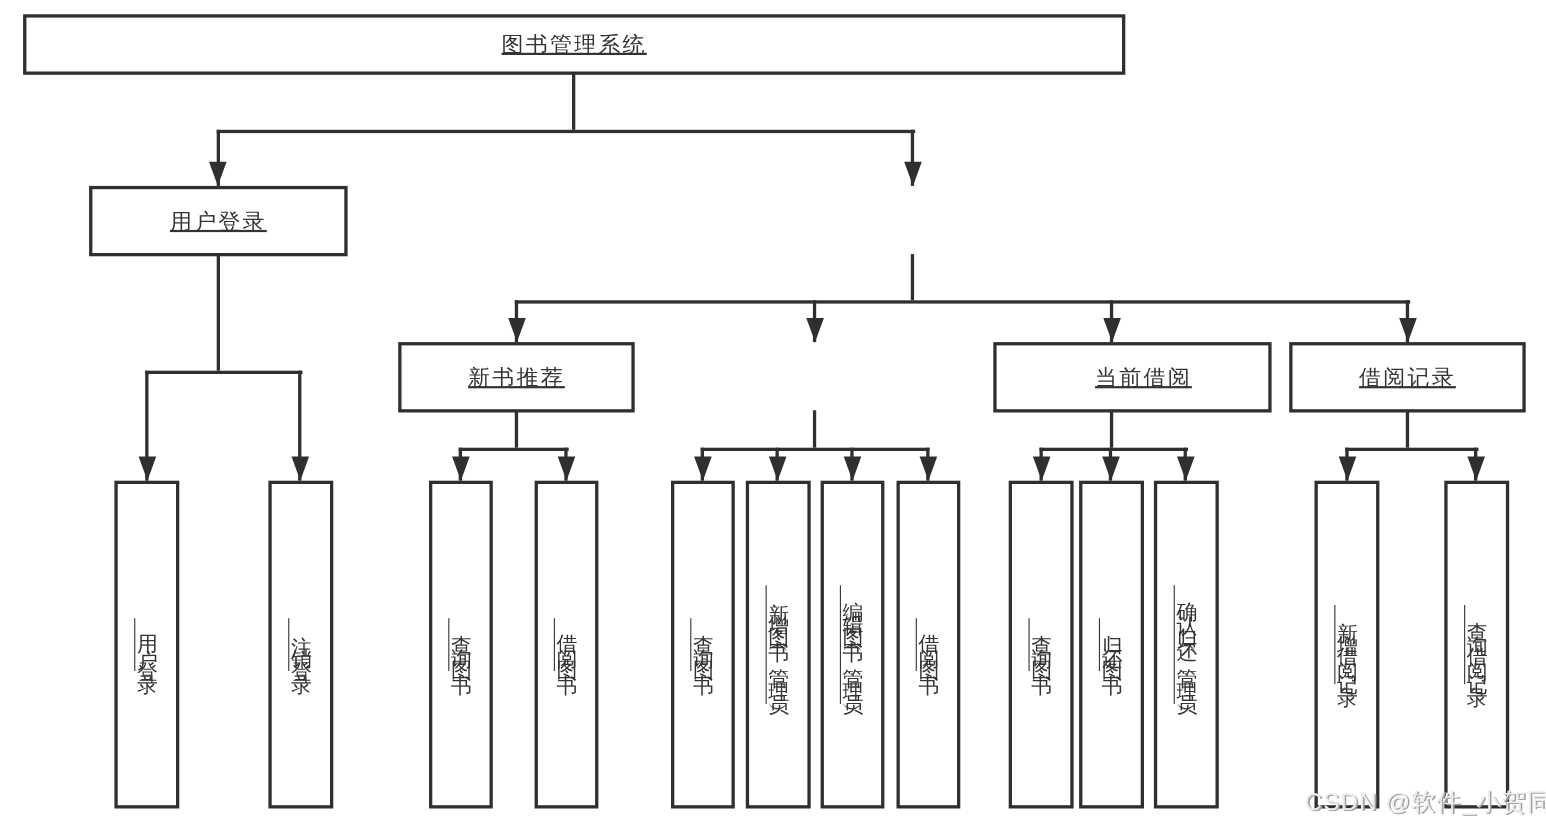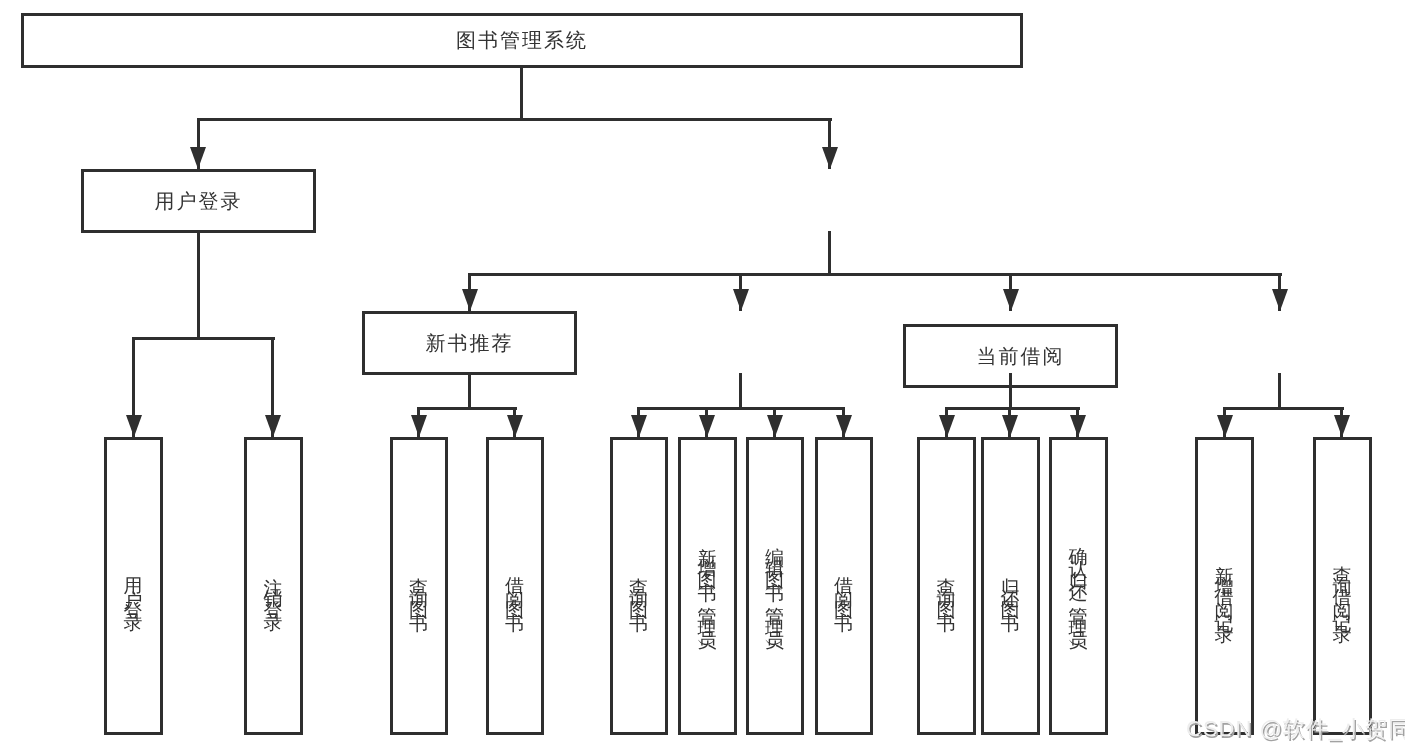--- a/index.html
+++ b/index.html
@@ -10,21 +10,21 @@
     --wm-shadow:#a2a2a2;
   }
   html,body{margin:0;padding:0;background:var(--bg);}
   .canvas{
     position:relative;width:1405px;height:747px;background:var(--bg);
     font-family:"Liberation Sans","DejaVu Sans",sans-serif;overflow:hidden;
   }
   .node{
     position:absolute;box-sizing:border-box;border:3px solid var(--line);
     background:#fff;display:flex;align-items:center;justify-content:center;
-    color:var(--text);font-size:20px;letter-spacing:2px;
+    color:var(--text);font-size:20px;letter-spacing:2px;text-decoration:underline;
   }
   .leaf span{
     writing-mode:vertical-rl;text-orientation:mixed;
     letter-spacing:12px;font-size:19px;line-height:1;color:var(--text);
   }
   .vline{position:absolute;width:3px;background:var(--line);}
   .hline{position:absolute;height:3px;background:var(--line);}
   .arrow{
     position:absolute;width:0;height:0;
     border-left:8px solid transparent;border-right:8px solid transparent;
@@ -42,22 +42,23 @@
 <div class="canvas">
 
   <div class="node" style="left:21px;top:13px;width:1002px;height:55px;">图书管理系统</div>
 
   <div class="node" style="left:81px;top:169px;width:235px;height:64px;">用户登录</div>
 
 
   <div class="node" style="left:362px;top:311px;width:215px;height:64px;">新书推荐</div>
 
 
-  <div class="node" style="left:903px;top:324px;width:215px;height:64px;padding-left:20px;">当前借阅</div>
+  <div class="node" style="left:903px;top:311px;width:253px;height:64px;padding-left:20px;">当前借阅</div>
 
+  <div class="node" style="left:1172px;top:311px;width:215px;height:64px;">借阅记录</div>
 
   <div class="node leaf" style="left:104px;top:437px;width:59px;height:298px;">
     <span>用户登录</span>
   </div>
   <div class="node leaf" style="left:244px;top:437px;width:59px;height:298px;">
     <span>注销登录</span>
   </div>
 
   <div class="node leaf" style="left:390px;top:437px;width:58px;height:298px;">
     <span>查询图书</span>

